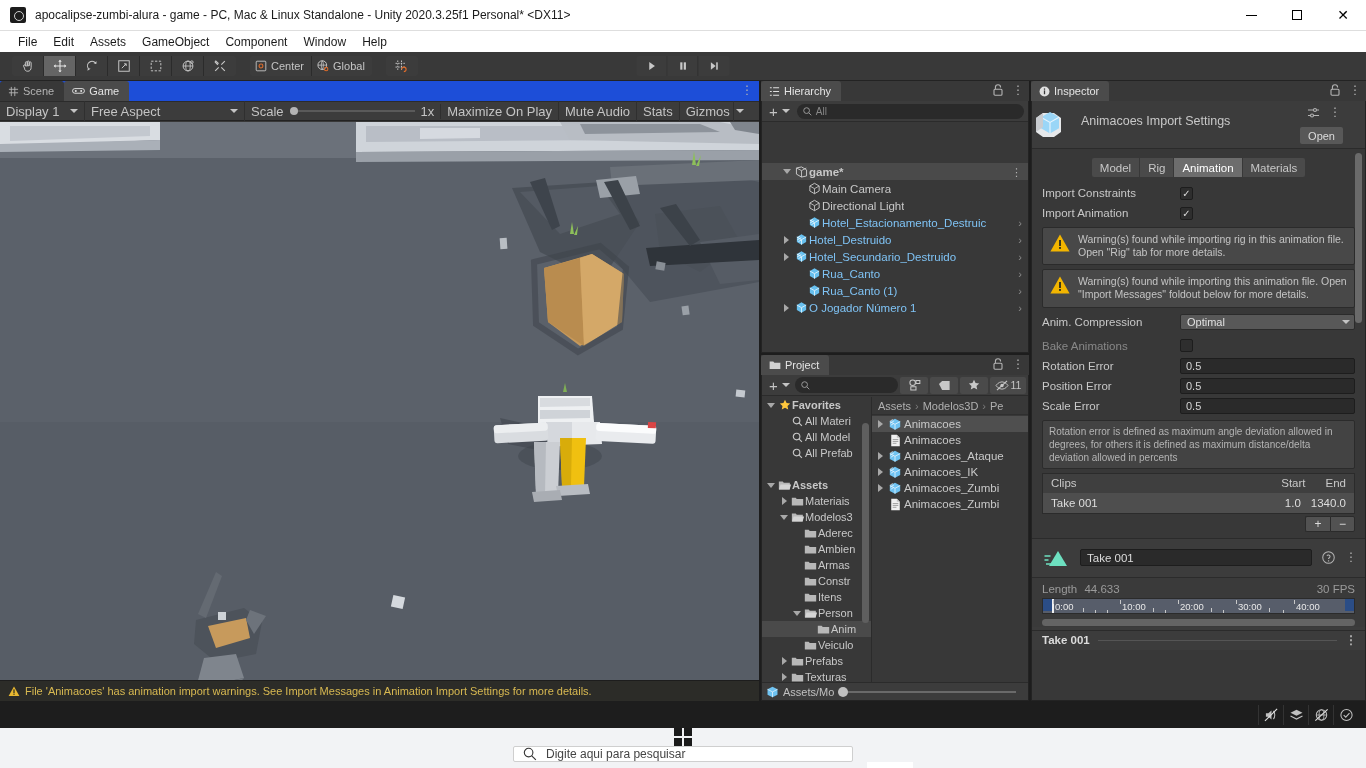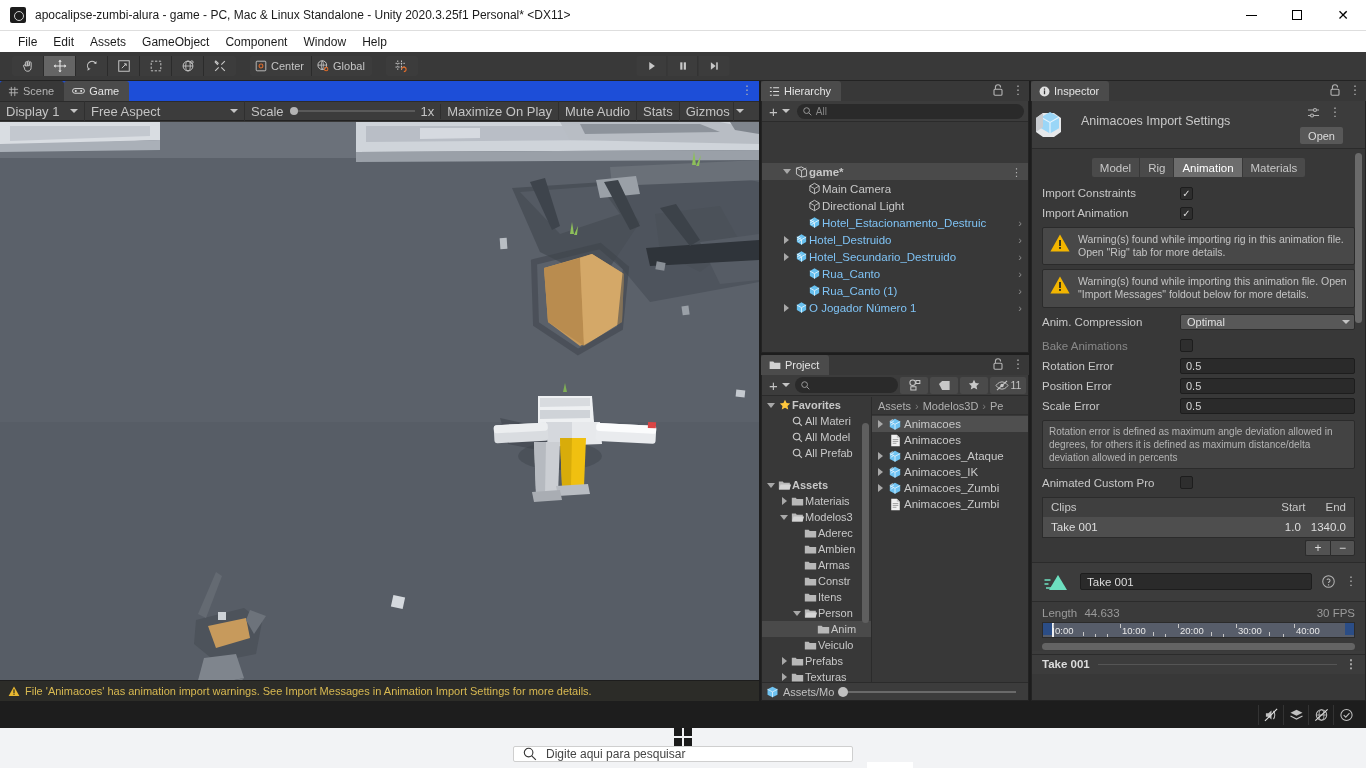--- a/index.html
+++ b/index.html
@@ -1225,24 +1225,20 @@
           <span class="flabel">Position Error</span>
           <span class="ufield">0.5</span>
         </div>
         <div class="frow">
           <span class="flabel">Scale Error</span>
           <span class="ufield">0.5</span>
         </div>
 
         <div class="helpbox">Rotation error is defined as maximum angle deviation allowed in degrees, for others it is defined as maximum distance/delta deviation allowed in percents</div>
 
-        <div class="frow">
-          <span class="flabel">Animated Custom Pro</span>
-          <span class="ucheck"></span>
-        </div>
 
         <div class="clips-table">
           <div class="clips-head">
             <span>Clips</span>
             <span style="margin-left:auto;margin-right:20px">Start</span>
             <span>End</span>
           </div>
           <div class="clips-row">
             <span>Take 001</span>
             <span style="margin-left:auto;margin-right:10px">1.0</span>

